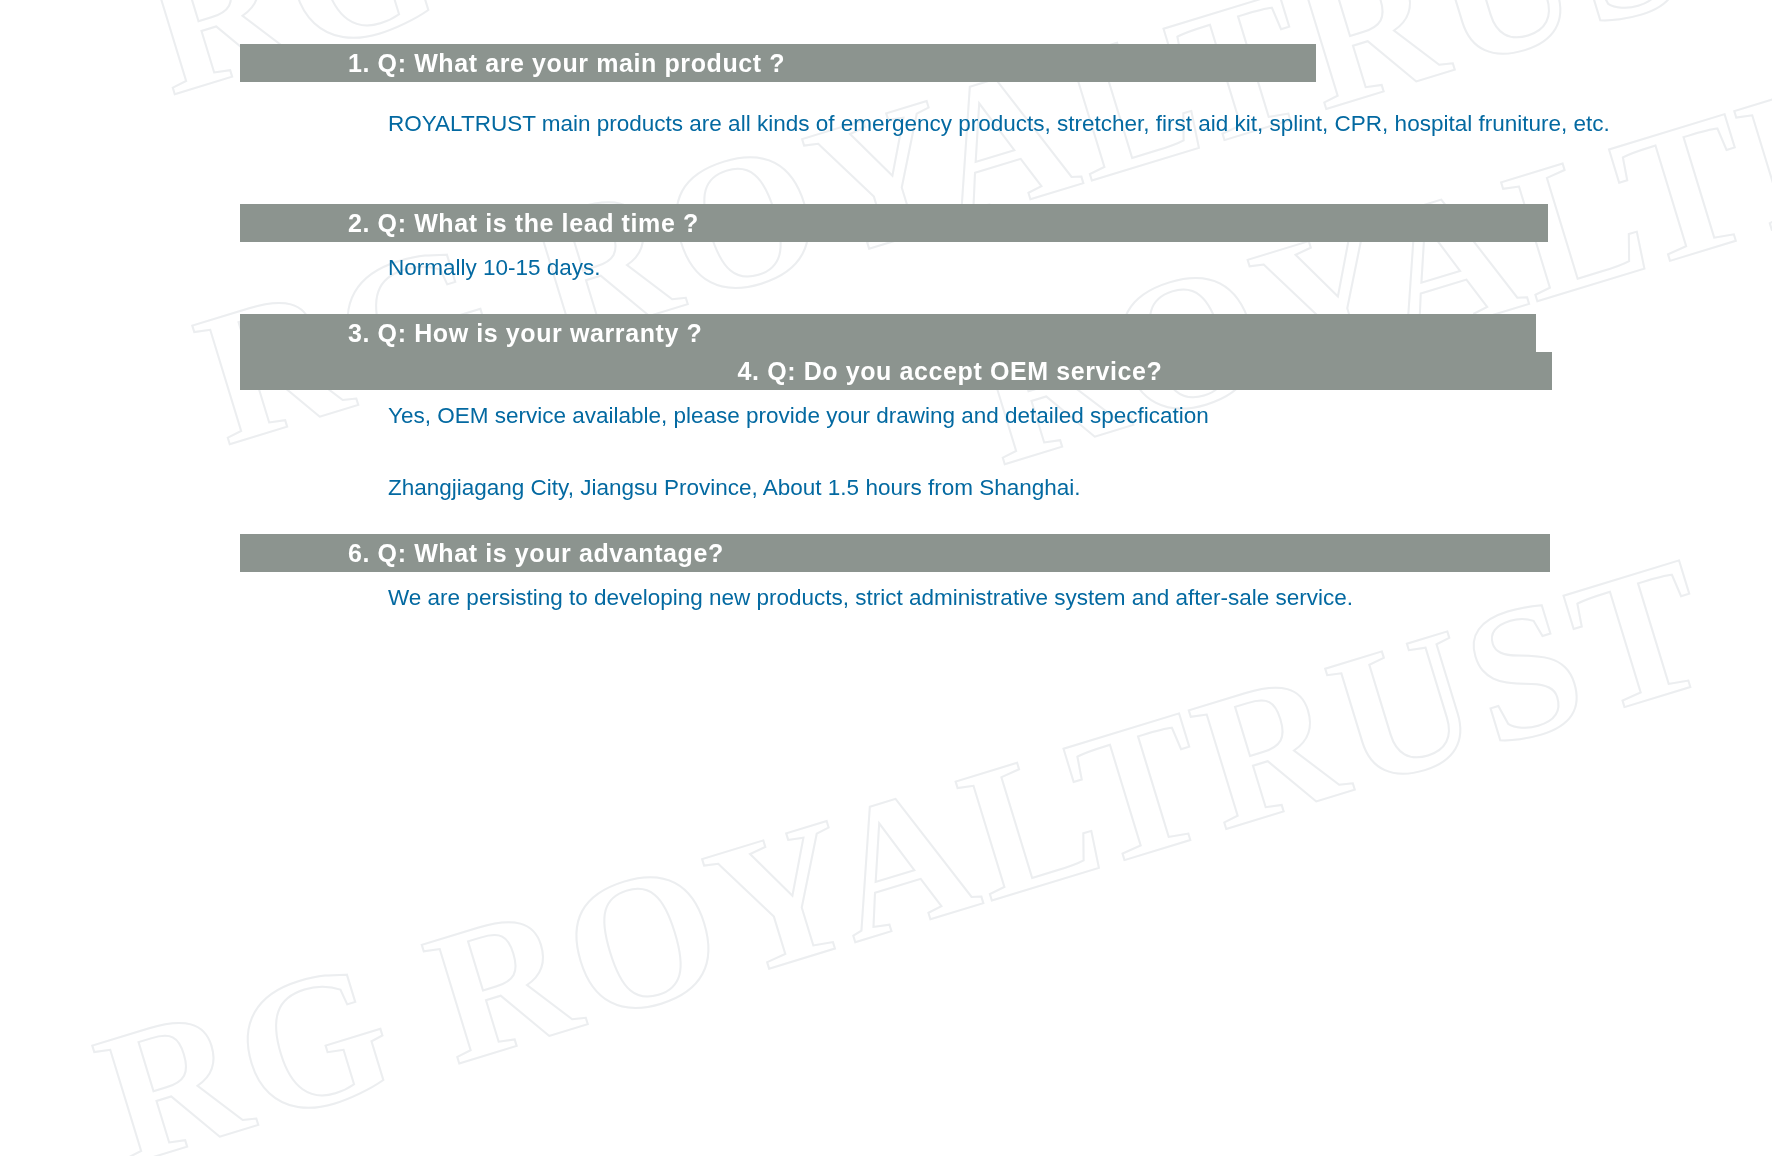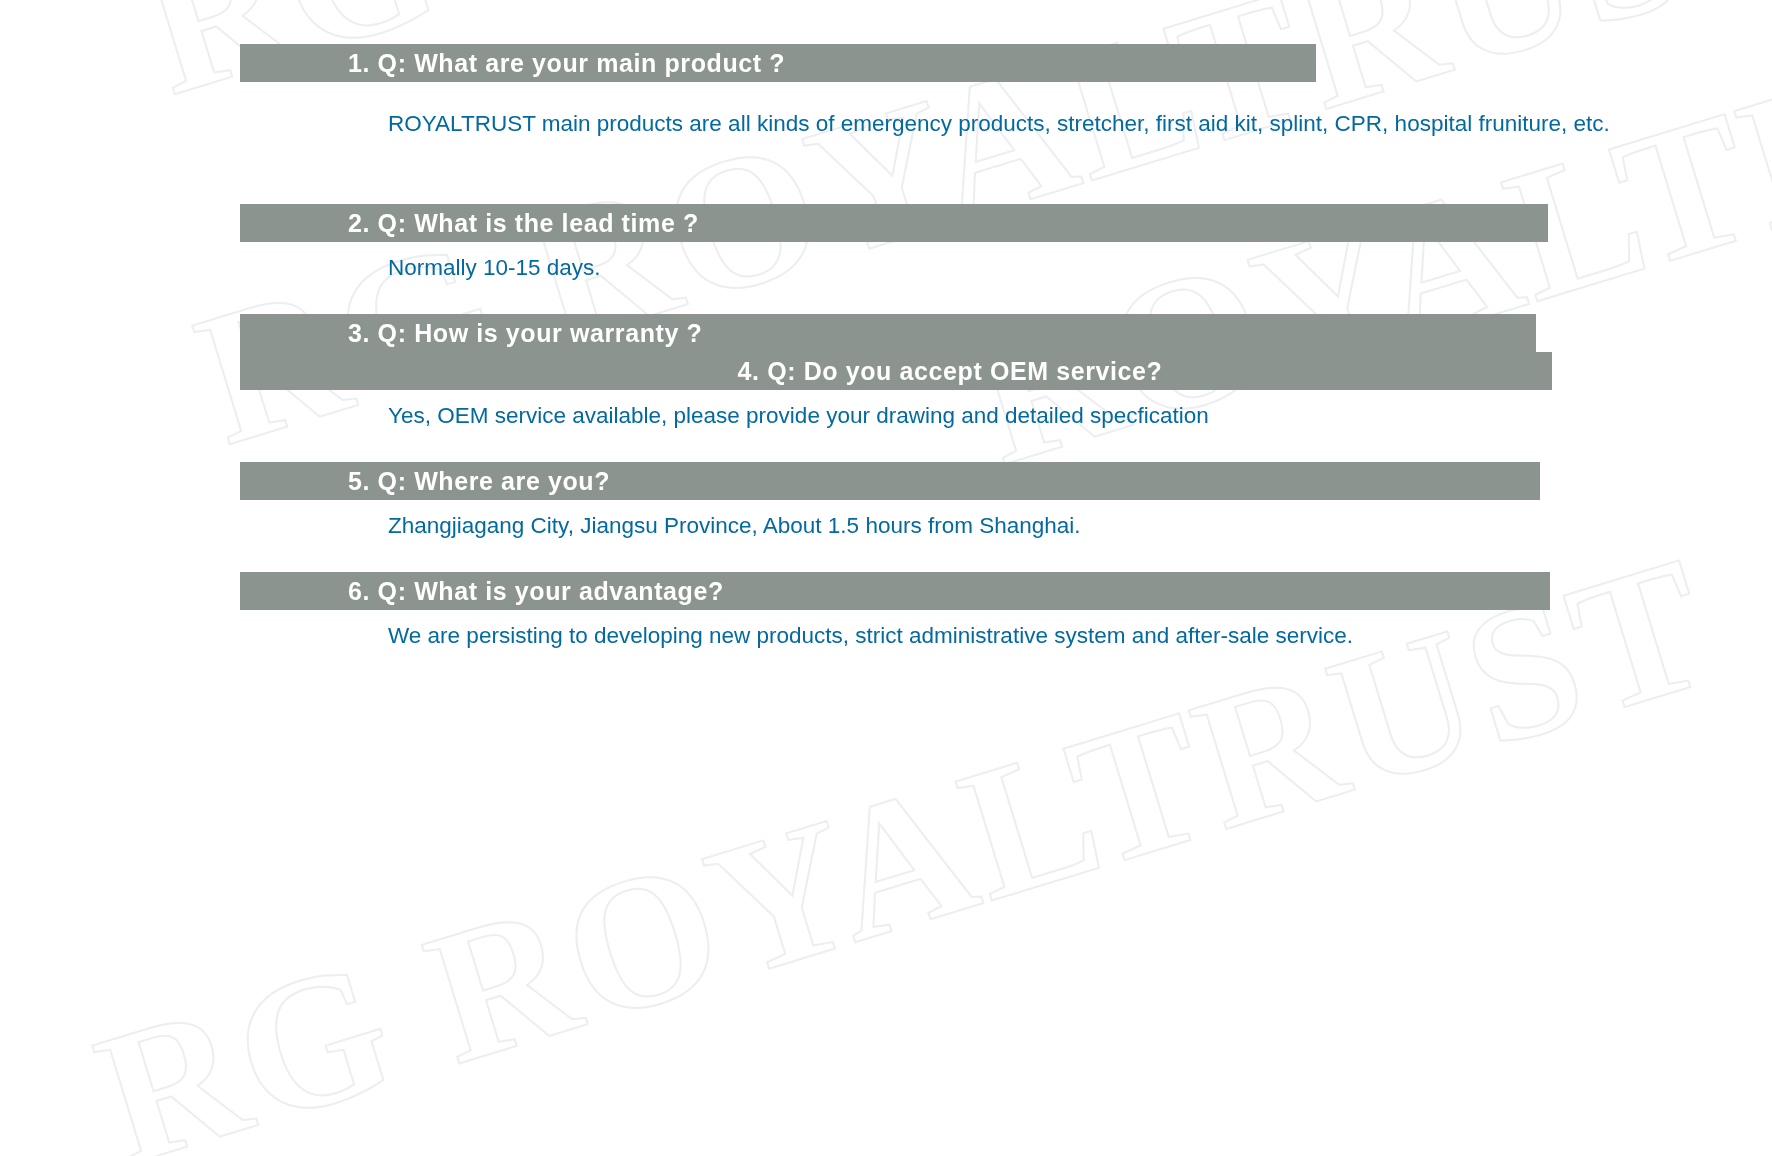--- a/index.html
+++ b/index.html
@@ -143,25 +143,20 @@
   <div class="faq-item">
     <div class="faq-question bar-w4">
       <span class="q-inner"><span>4.</span>
         <span>Q: Do you accept OEM service?</span>
       </span>
     </div>
     <div class="faq-answer ans-pad ans-gap-sm">Yes, OEM service available, please provide your drawing and detailed specfication</div>
   </div>
 
   <div class="faq-item">
-    <div class="faq-question bar-w5">
-      <span class="q-inner"><span>5.</span>
-        <span>Q: Where are you?</span>
-      </span>
-    </div>
     <div class="faq-answer ans-pad ans-gap-sm">Zhangjiagang City, Jiangsu Province, About 1.5 hours from Shanghai.</div>
   </div>
 
   <div class="faq-item">
     <div class="faq-question bar-w6">
       <span class="q-inner"><span>6.</span>
         <span>Q: What is your advantage?</span>
       </span>
     </div>
     <div class="faq-answer ans-pad ans-gap-sm">We are persisting to developing new products, strict administrative system and after-sale service.</div>

